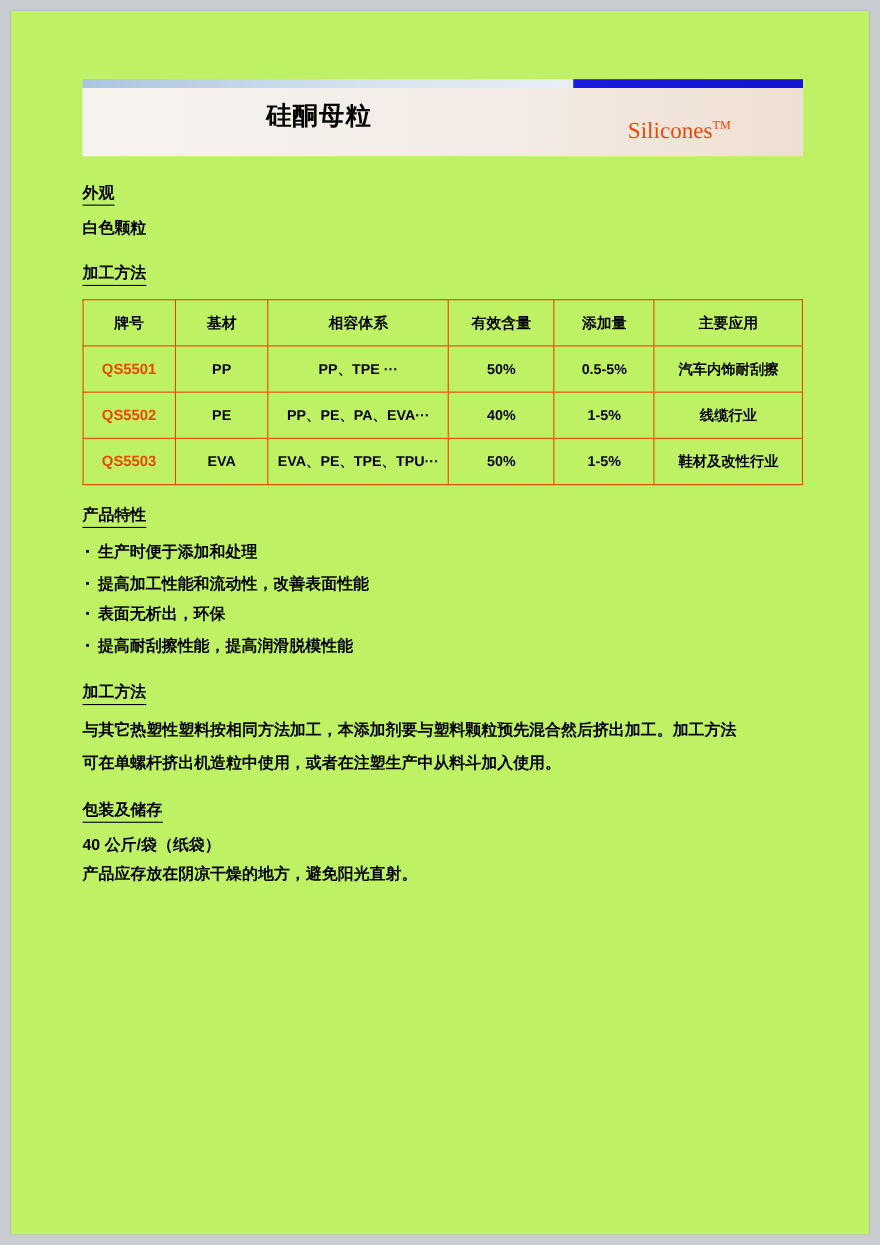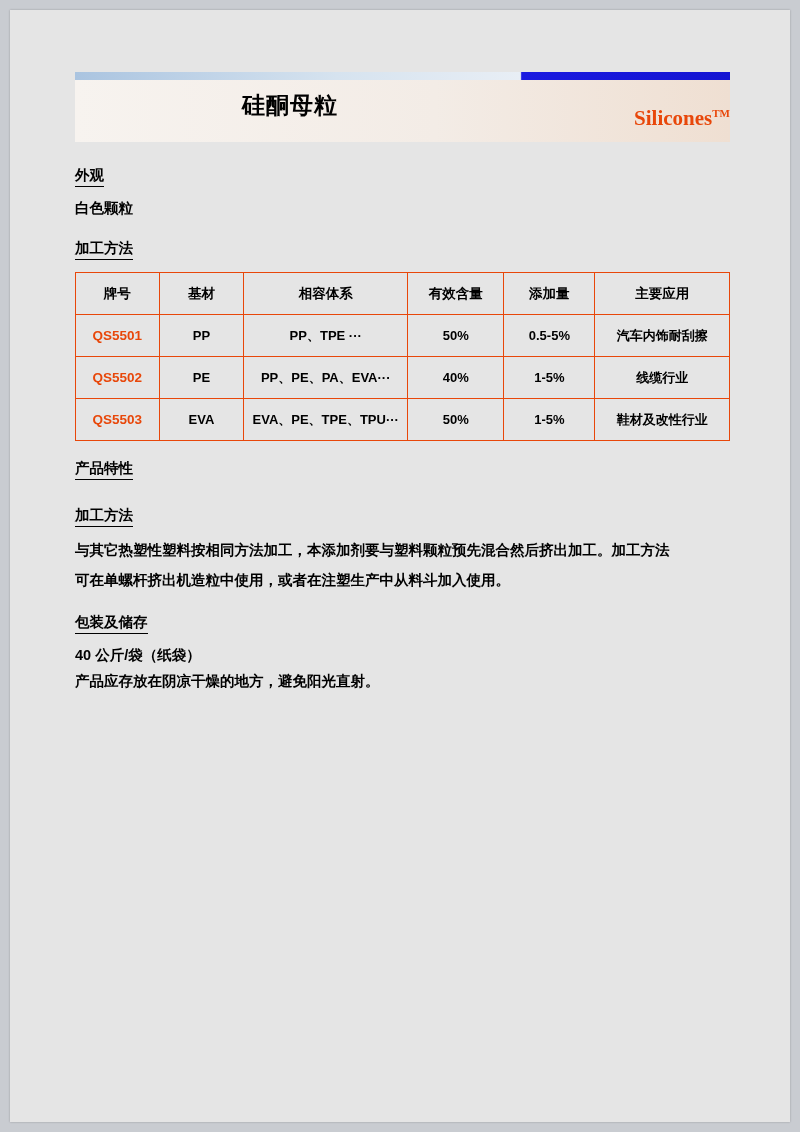--- a/index.html
+++ b/index.html
@@ -11,21 +11,21 @@
     height: 1132px;
     background: #c9ccd1;
     font-family: "Liberation Sans", sans-serif;
   }
   .page {
     position: absolute;
     left: 10px;
     top: 10px;
     width: 780px;
     height: 1112px;
-    background: #e5e5e5;
+    background: #bef264;
     box-shadow: 0 0 2px rgba(0,0,0,0.25);
     overflow: hidden;
   }
   .content {
     position: absolute;
     left: 65px;
     top: 50px;
     width: 655px;
   }
   
@@ -59,23 +59,23 @@
     font-size: 23px;
     font-weight: bold;
     color: #000000;
     letter-spacing: 1px;
   }
   .banner-brand {
     position: absolute;
     left: 430px;
     top: 46px;
     width: 225px;
-    text-align: right;
+    text-align: center;
     font-size: 21px;
-    font-weight: bold;
+    font-weight: normal;
     color: #e8470a;
     font-family: "Liberation Serif", serif;
   }
   .banner-brand sup {
     font-size: 11px;
   }
   
   .sec-head {
     font-size: 14.5px;
     font-weight: bold;
@@ -215,20 +215,26 @@
             <td>50%</td>
             <td>1-5%</td>
             <td>鞋材及改性行业</td>
           </tr>
         </tbody>
       </table>
     </div>
 
     <div class="sec">
       <div class="sec-head">产品特性</div>
+      <ul class="features">
+        <li>生产时便于添加和处理</li>
+        <li>提高加工性能和流动性，改善表面性能</li>
+        <li>表面无析出，环保</li>
+        <li>提高耐刮擦性能，提高润滑脱模性能</li>
+      </ul>
     </div>
 
     <div class="sec">
       <div class="sec-head">加工方法</div>
       <div class="para">
         <span>与其它热塑性塑料按相同方法加工，本添加剂要与塑料颗粒预先混合然后挤出加工。加工方法</span><br>
         <span>可在单螺杆挤出机造粒中使用，或者在注塑生产中从料斗加入使用。</span>
       </div>
     </div>
 

